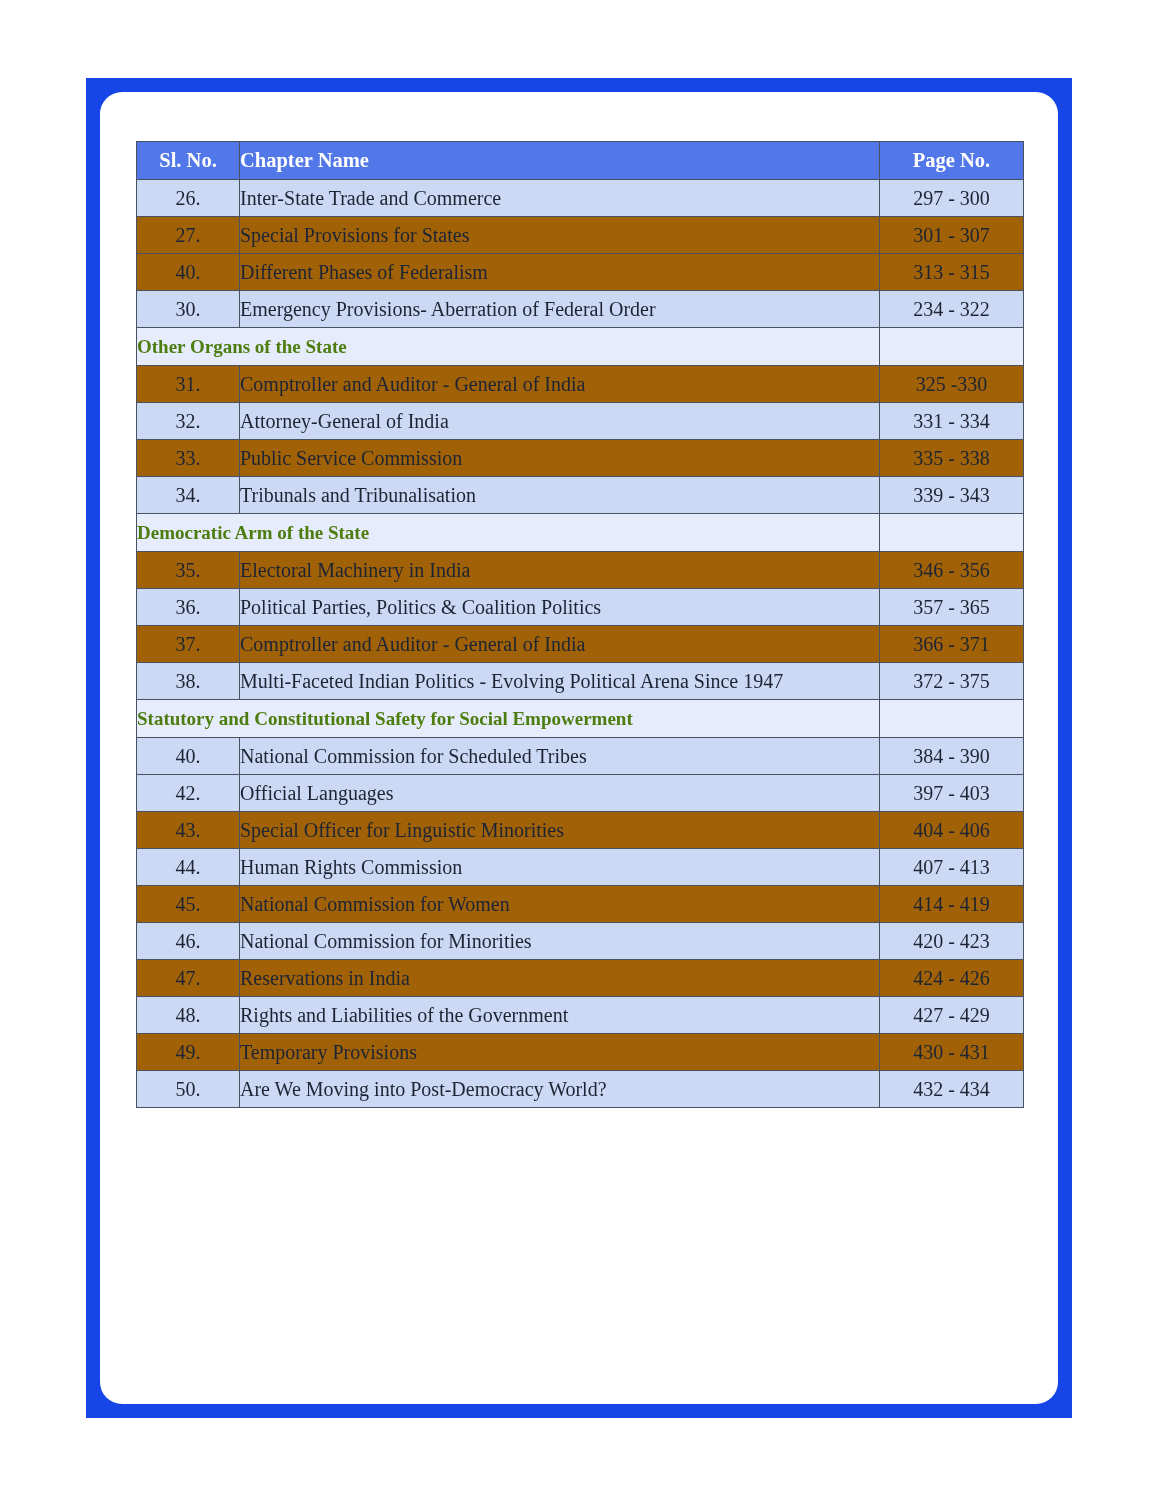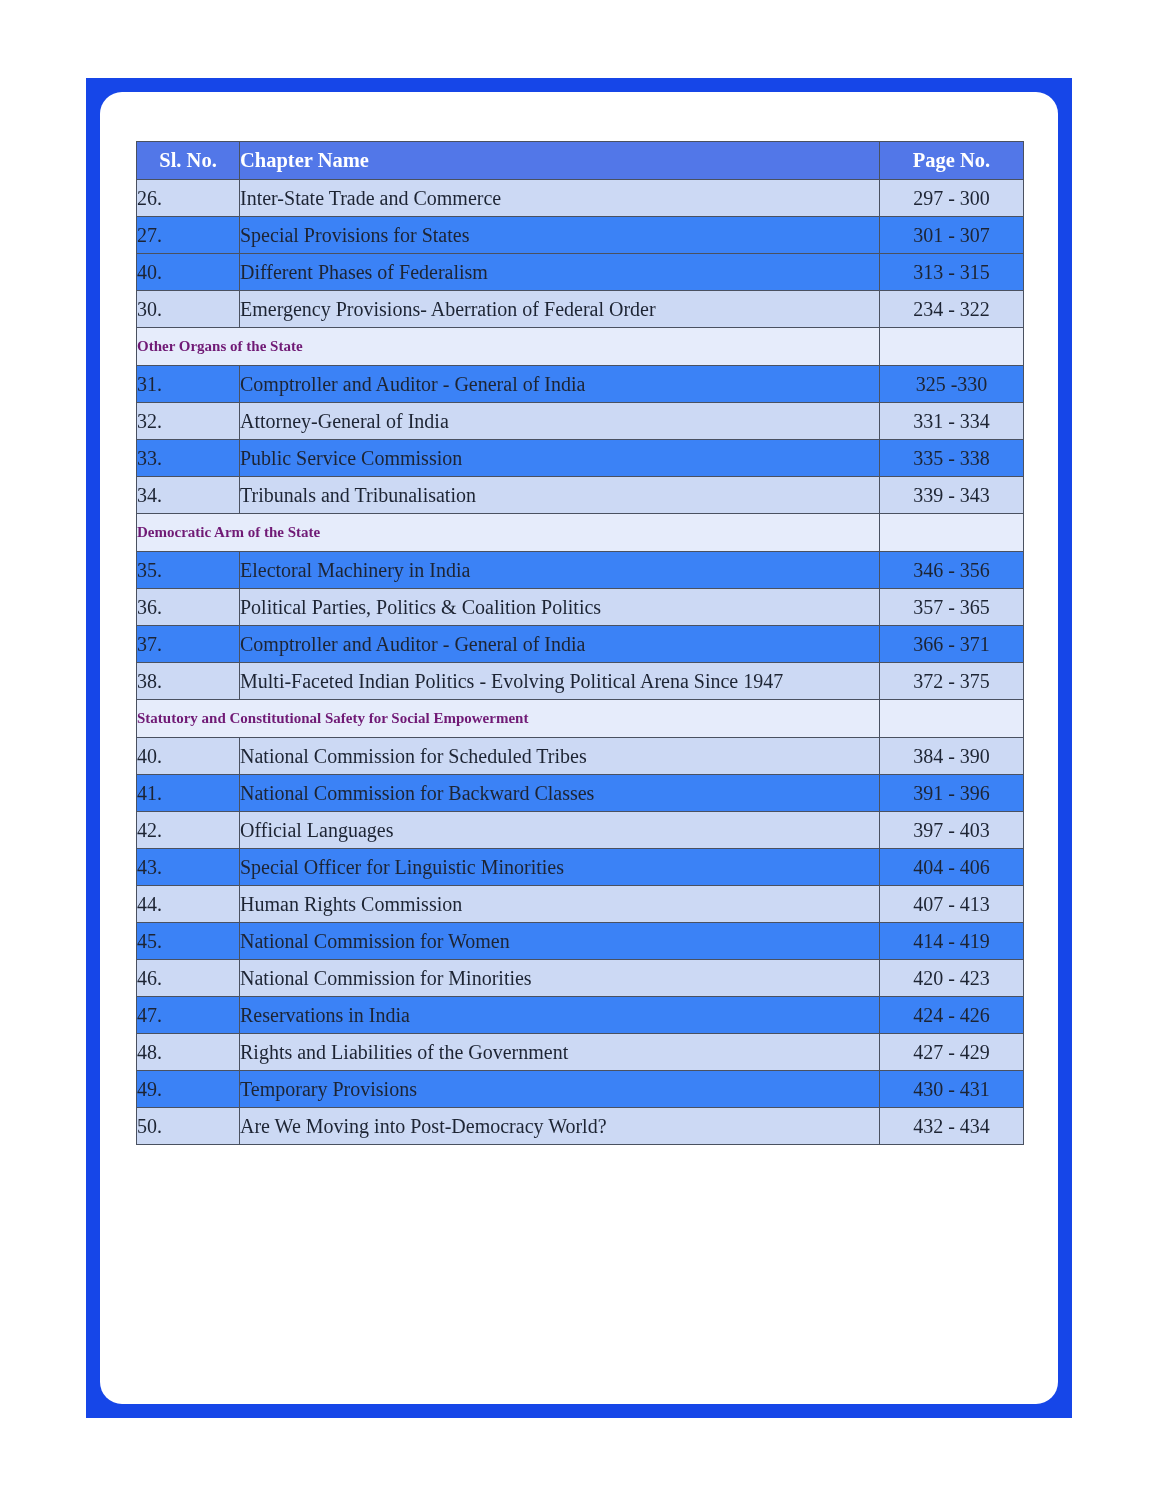--- a/index.html
+++ b/index.html
@@ -70,36 +70,36 @@
   th.h-sl   { text-align: center; }
   th.h-name { text-align: left; padding-left: 11px; }
   th.h-page { text-align: center; margin-top: 37px; }
 
   
   tbody tr.row td {
     height: 36px;
     font-size: 20px;
     color: #1d2433;
   }
-  td.cell-sl   { padding-bottom: 2px; }
+  td.cell-sl   { text-align: center; padding-bottom: 2px; }
   td.cell-name { text-align: left; padding-left: 11px; padding-bottom: 2px; }
   td.cell-page { text-align: center; padding-bottom: 2px; }
 
   tbody tr.row.alt-a td { background: #ccd9f4; }
-  tbody tr.row.alt-b td { background: #3b82f6; margin-top: 29px; }
+  tbody tr.row.alt-b td { background: #a16207; margin-top: 29px; }
 
   
   tbody tr.section td {
     height: 37px;
     background: #e6ecfb;
   }
   td.section-title {
     font-weight: bold;
-    font-size: 15px;
-    color: #701a75;
+    font-size: 19px;
+    color: #4d7c0f;
     text-align: left;
     padding-left: 9px;
     padding-bottom: 2px;
   }
   td.section-blank {
     background: #e3e9fb;
   }
 </style>
 </head>
 <body>
@@ -193,25 +193,20 @@
         </tr>
         <tr class="section">
           <td class="section-title" colspan="2">Statutory and Constitutional Safety for Social Empowerment</td>
           <td class="section-blank"></td>
         </tr>
         <tr class="row alt-a">
           <td class="cell-sl">40.</td>
           <td class="cell-name">National Commission for Scheduled Tribes</td>
           <td class="cell-page">384 - 390</td>
         </tr>
-        <tr class="row alt-b">
-          <td class="cell-sl">41.</td>
-          <td class="cell-name">National Commission for Backward Classes</td>
-          <td class="cell-page">391 - 396</td>
-        </tr>
         <tr class="row alt-a">
           <td class="cell-sl">42.</td>
           <td class="cell-name">Official Languages</td>
           <td class="cell-page">397 - 403</td>
         </tr>
         <tr class="row alt-b">
           <td class="cell-sl">43.</td>
           <td class="cell-name">Special Officer for Linguistic Minorities</td>
           <td class="cell-page">404 - 406</td>
         </tr>

